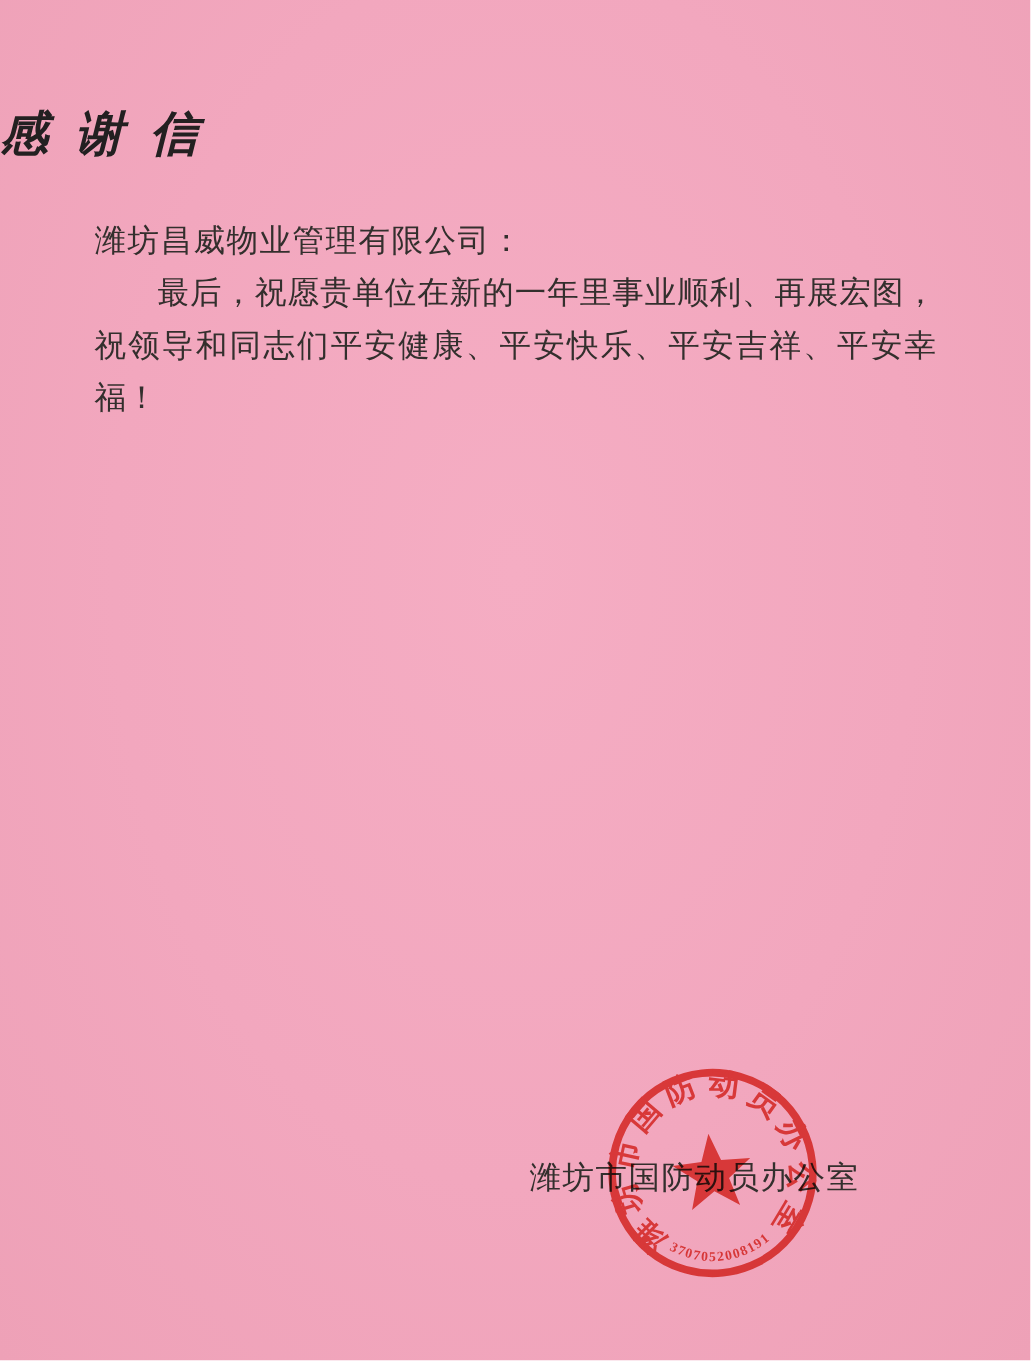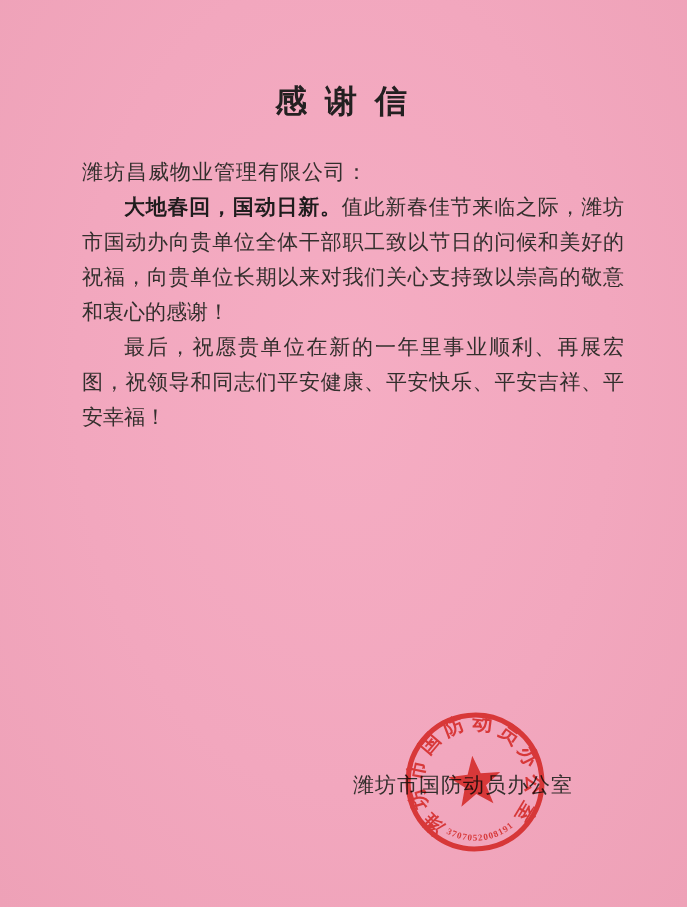--- a/index.html
+++ b/index.html
@@ -6,33 +6,32 @@
   .page {
     position: relative;
     width: 687px;
     height: 907px;
     background: radial-gradient(ellipse at 50% 42%, #f5adc3 0%, #f2a7be 55%, #eea1b7 100%);
     font-family: "Liberation Serif", "DejaVu Serif", serif;
     color: #332f2d;
     overflow: hidden;
   }
   .title {
-    margin: 12px;
+    margin: 0;
     padding-top: 68px;
-    text-align: center;
     font-size: 32px;
     font-weight: bold;
     letter-spacing: 5px;
     color: #232021;
+    font-style: italic;
   }
   .body {
     padding: 0 63px 0 63px;
     font-size: 21px;
     line-height: 35px;
-    margin-left: 19px;
   }
   .salutation {
     margin-top: 31px;
     letter-spacing: 1px;
   }
   .body p {
     margin: 0;
     text-indent: 2em;
     text-align: justify;
     text-justify: inter-ideograph;
@@ -67,21 +66,20 @@
 </head>
 <body>
 
 <div class="page">
 
   <h1 class="title">感 谢 信</h1>
 
   <div class="body">
     <div class="salutation">潍坊昌威物业管理有限公司：</div>
 
-    <p><b>大地春回，国动日新。</b><span>值此新春佳节来临之际，潍坊市国动办向贵单位全体干部职工致以节日的问候和美好的祝福，向贵单位长期以来对我们关心支持致以崇高的敬意和衷心的感谢！</span></p>
 
 
 
     <p><span>最后，祝愿贵单位在新的一年里事业顺利、再展宏图，祝领导和同志们平安健康、平安快乐、平安吉祥、平安幸福！</span></p>
   </div>
 
   <div class="closing">
     <div class="signature">潍坊市国防动员办公室</div>
   </div>
 

